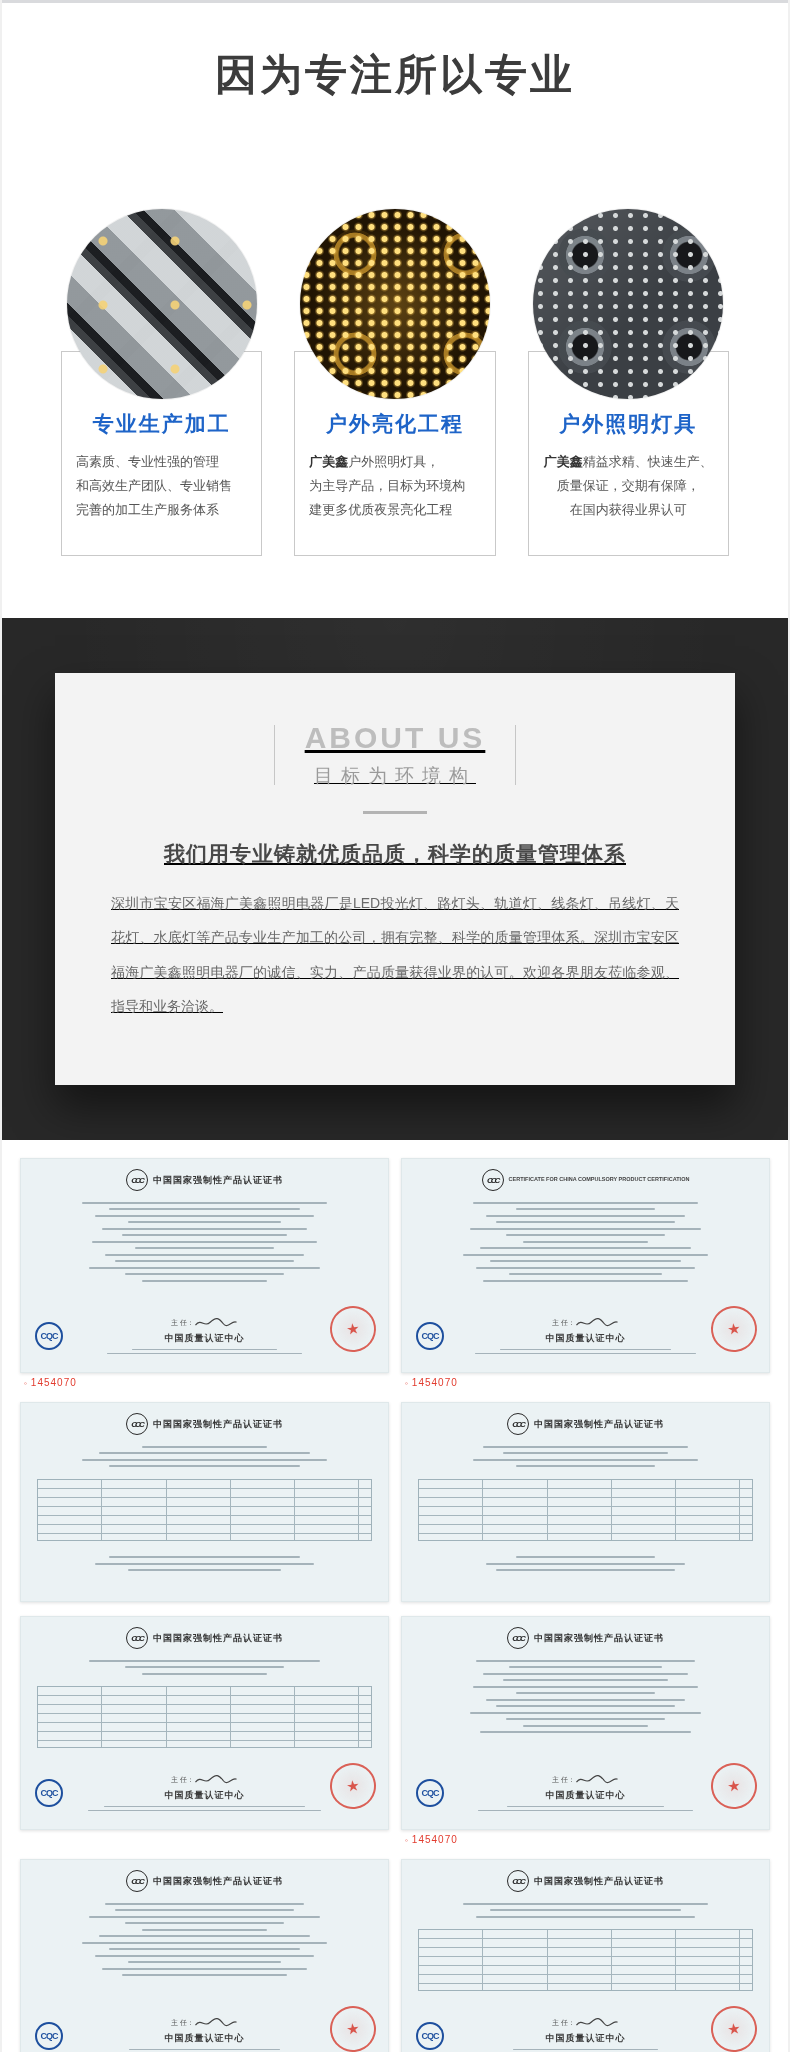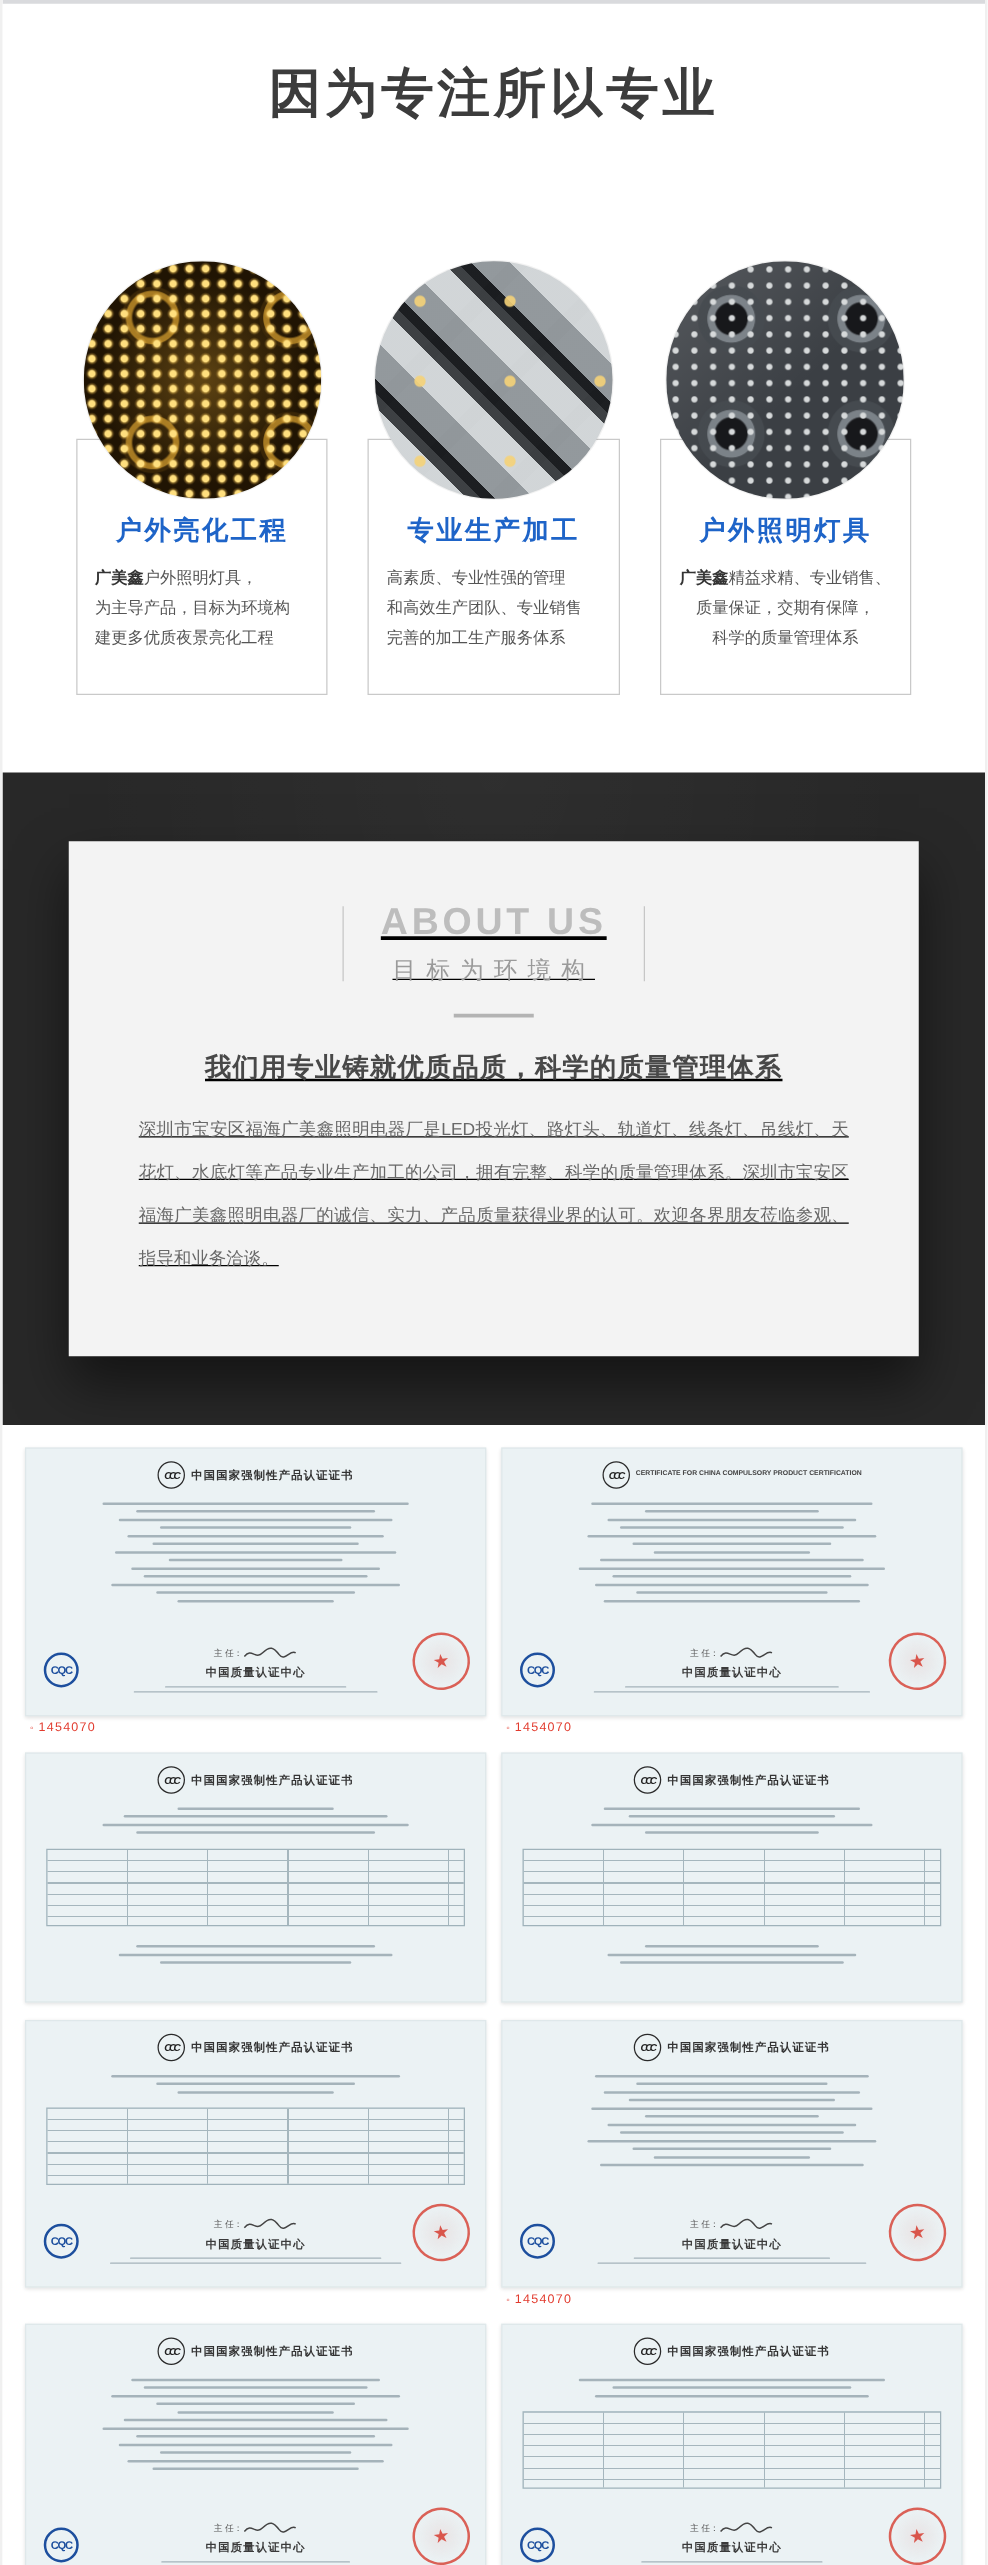--- a/index.html
+++ b/index.html
@@ -109,49 +109,49 @@
 <div class="page">
 
   <div class="top-hairline"></div>
 
   <div class="hero">
     <h1>因为专注所以专业</h1>
   </div>
 
   <div class="features">
     <div class="fcol">
+      <div class="fcircle p1"></div>
+      <div class="fbox">
+        <div class="ftitle">专业生产加工</div>
+        <div class="ftext ta-left">
+          <div><b></b><span>高素质、专业性强的管理</span></div>
+          <div>和高效生产团队、专业销售</div>
+          <div>完善的加工生产服务体系</div>
+        </div>
+      </div>
+    </div>
+    <div class="fcol">
       <div class="fcircle p2"></div>
       <div class="fbox">
         <div class="ftitle">户外亮化工程</div>
         <div class="ftext ta-left">
           <div><b>广美鑫</b><span>户外照明灯具，</span></div>
           <div>为主导产品，目标为环境构</div>
           <div>建更多优质夜景亮化工程</div>
         </div>
       </div>
     </div>
     <div class="fcol">
-      <div class="fcircle p1"></div>
-      <div class="fbox">
-        <div class="ftitle">专业生产加工</div>
-        <div class="ftext ta-left">
-          <div><b></b><span>高素质、专业性强的管理</span></div>
-          <div>和高效生产团队、专业销售</div>
-          <div>完善的加工生产服务体系</div>
-        </div>
-      </div>
-    </div>
-    <div class="fcol">
       <div class="fcircle p3"></div>
       <div class="fbox">
         <div class="ftitle">户外照明灯具</div>
         <div class="ftext ta-center">
-          <div><b>广美鑫</b><span>精益求精、专业销售、</span></div>
+          <div><b>广美鑫</b><span>精益求精、快速生产、</span></div>
           <div>质量保证，交期有保障，</div>
-          <div>科学的质量管理体系</div>
+          <div>在国内获得业界认可</div>
         </div>
       </div>
     </div>
   </div>
 
   <div class="about">
     <div class="about-card">
       <div class="about-head">
         <span class="vbar"></span>
         <div>

